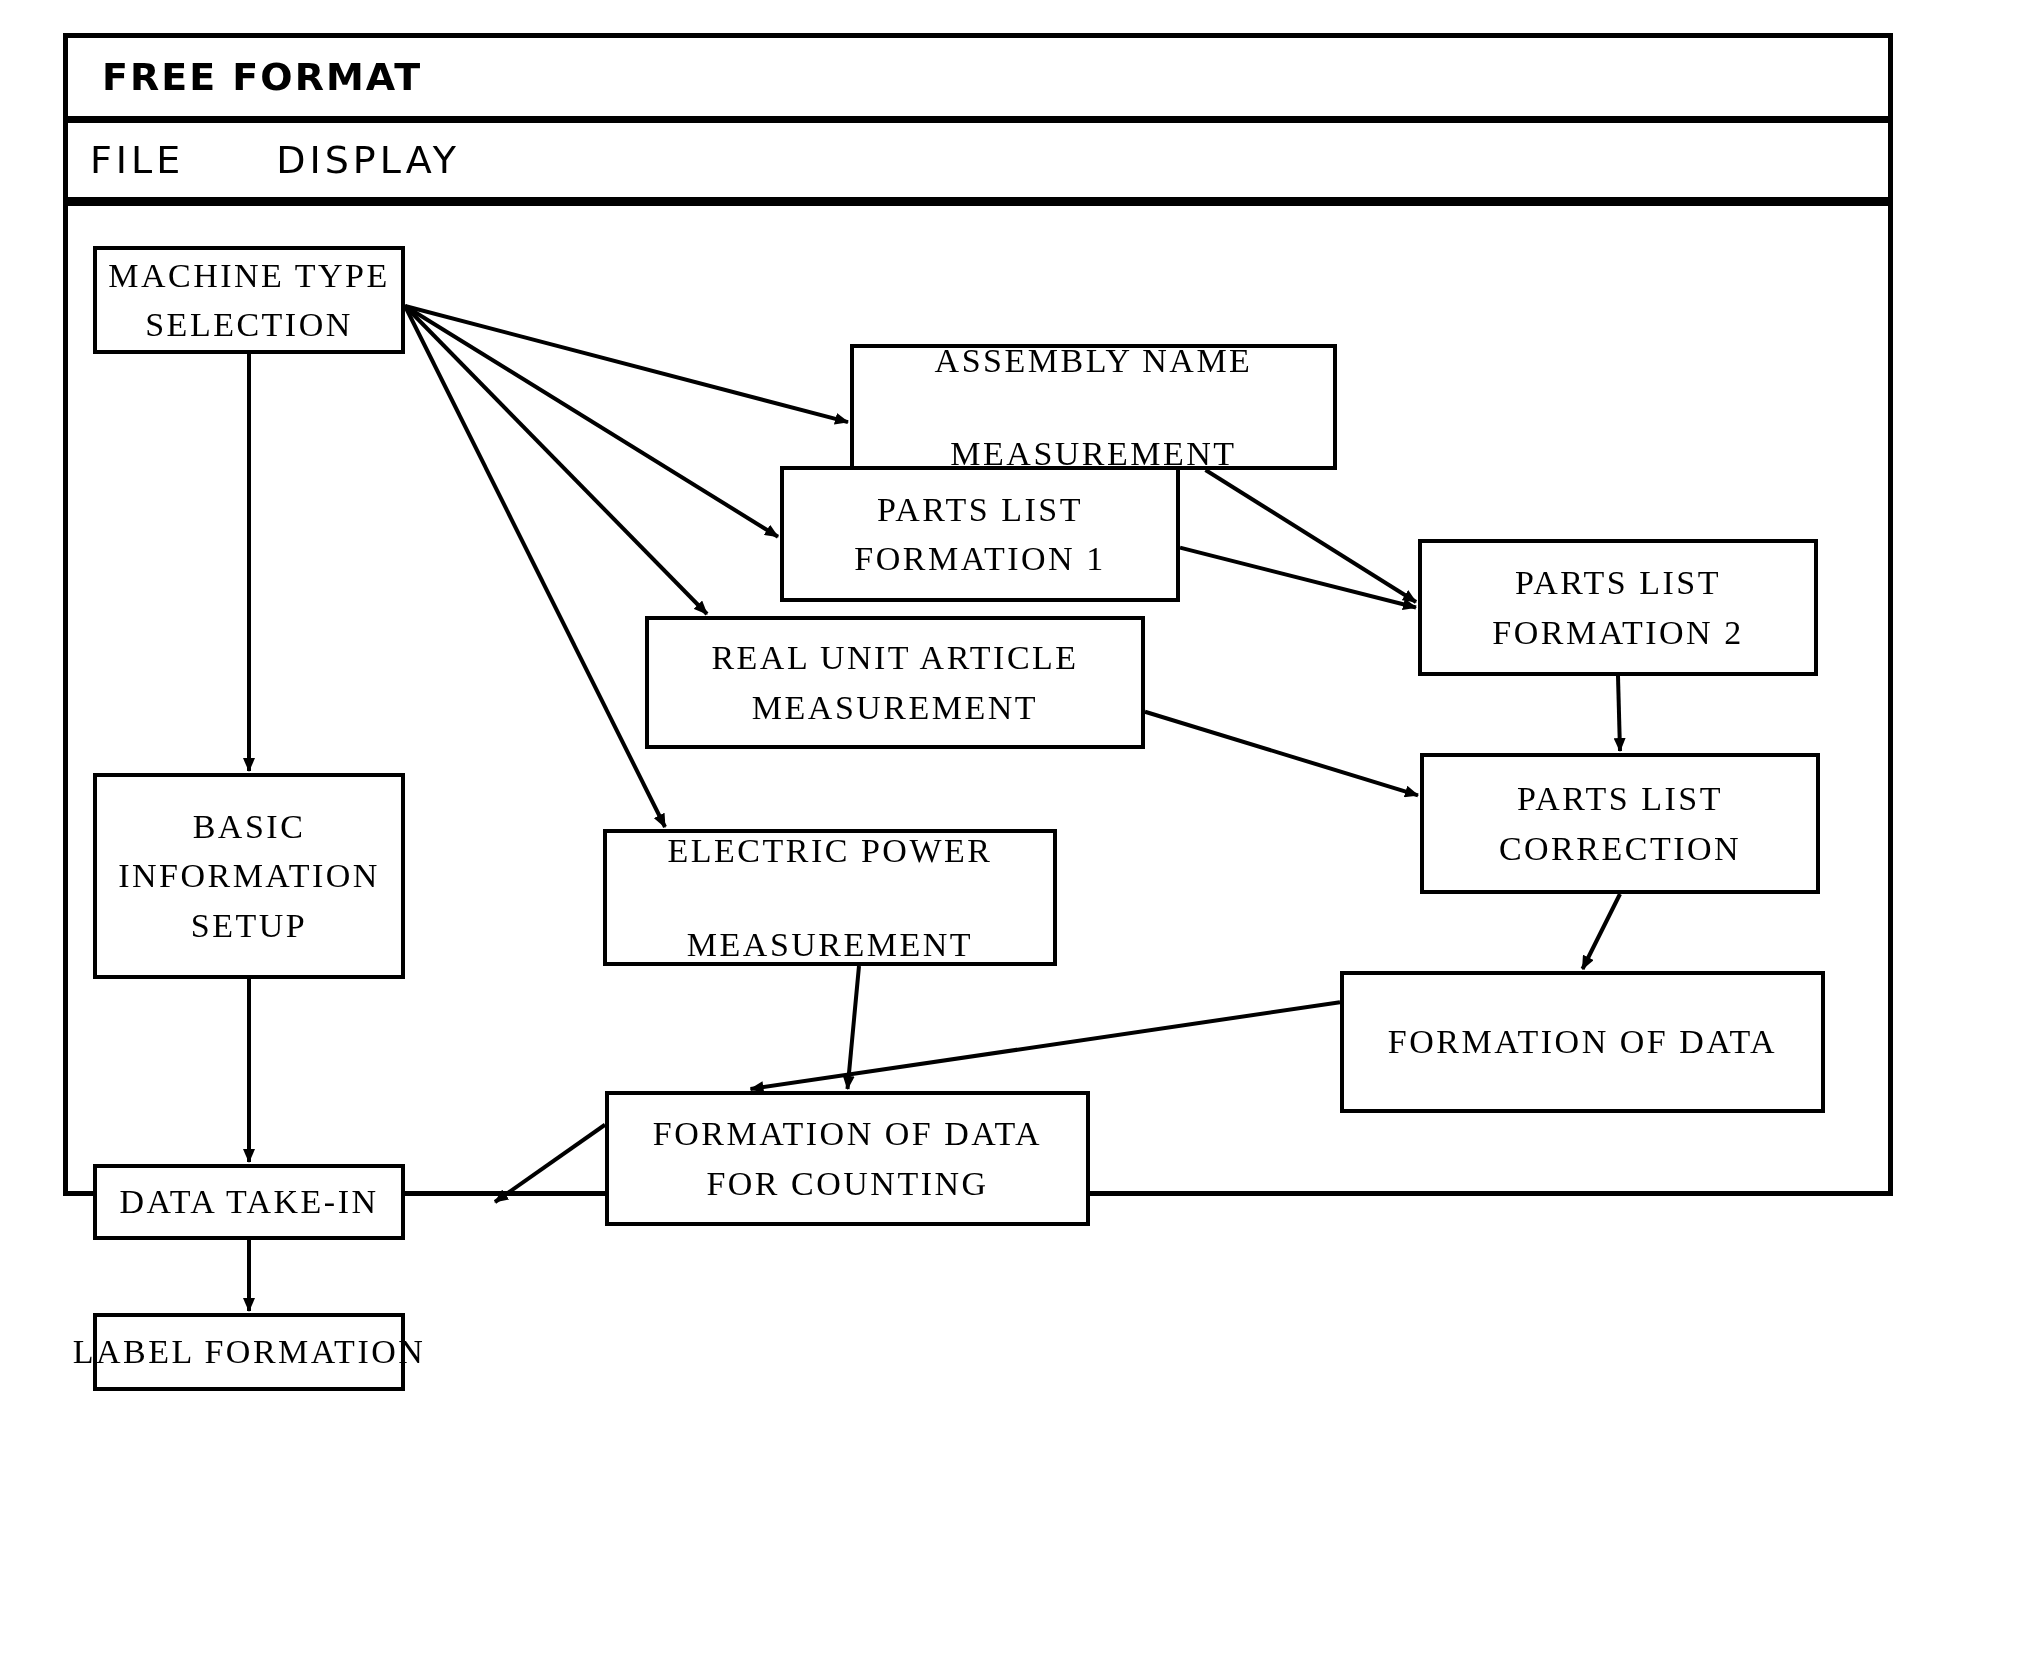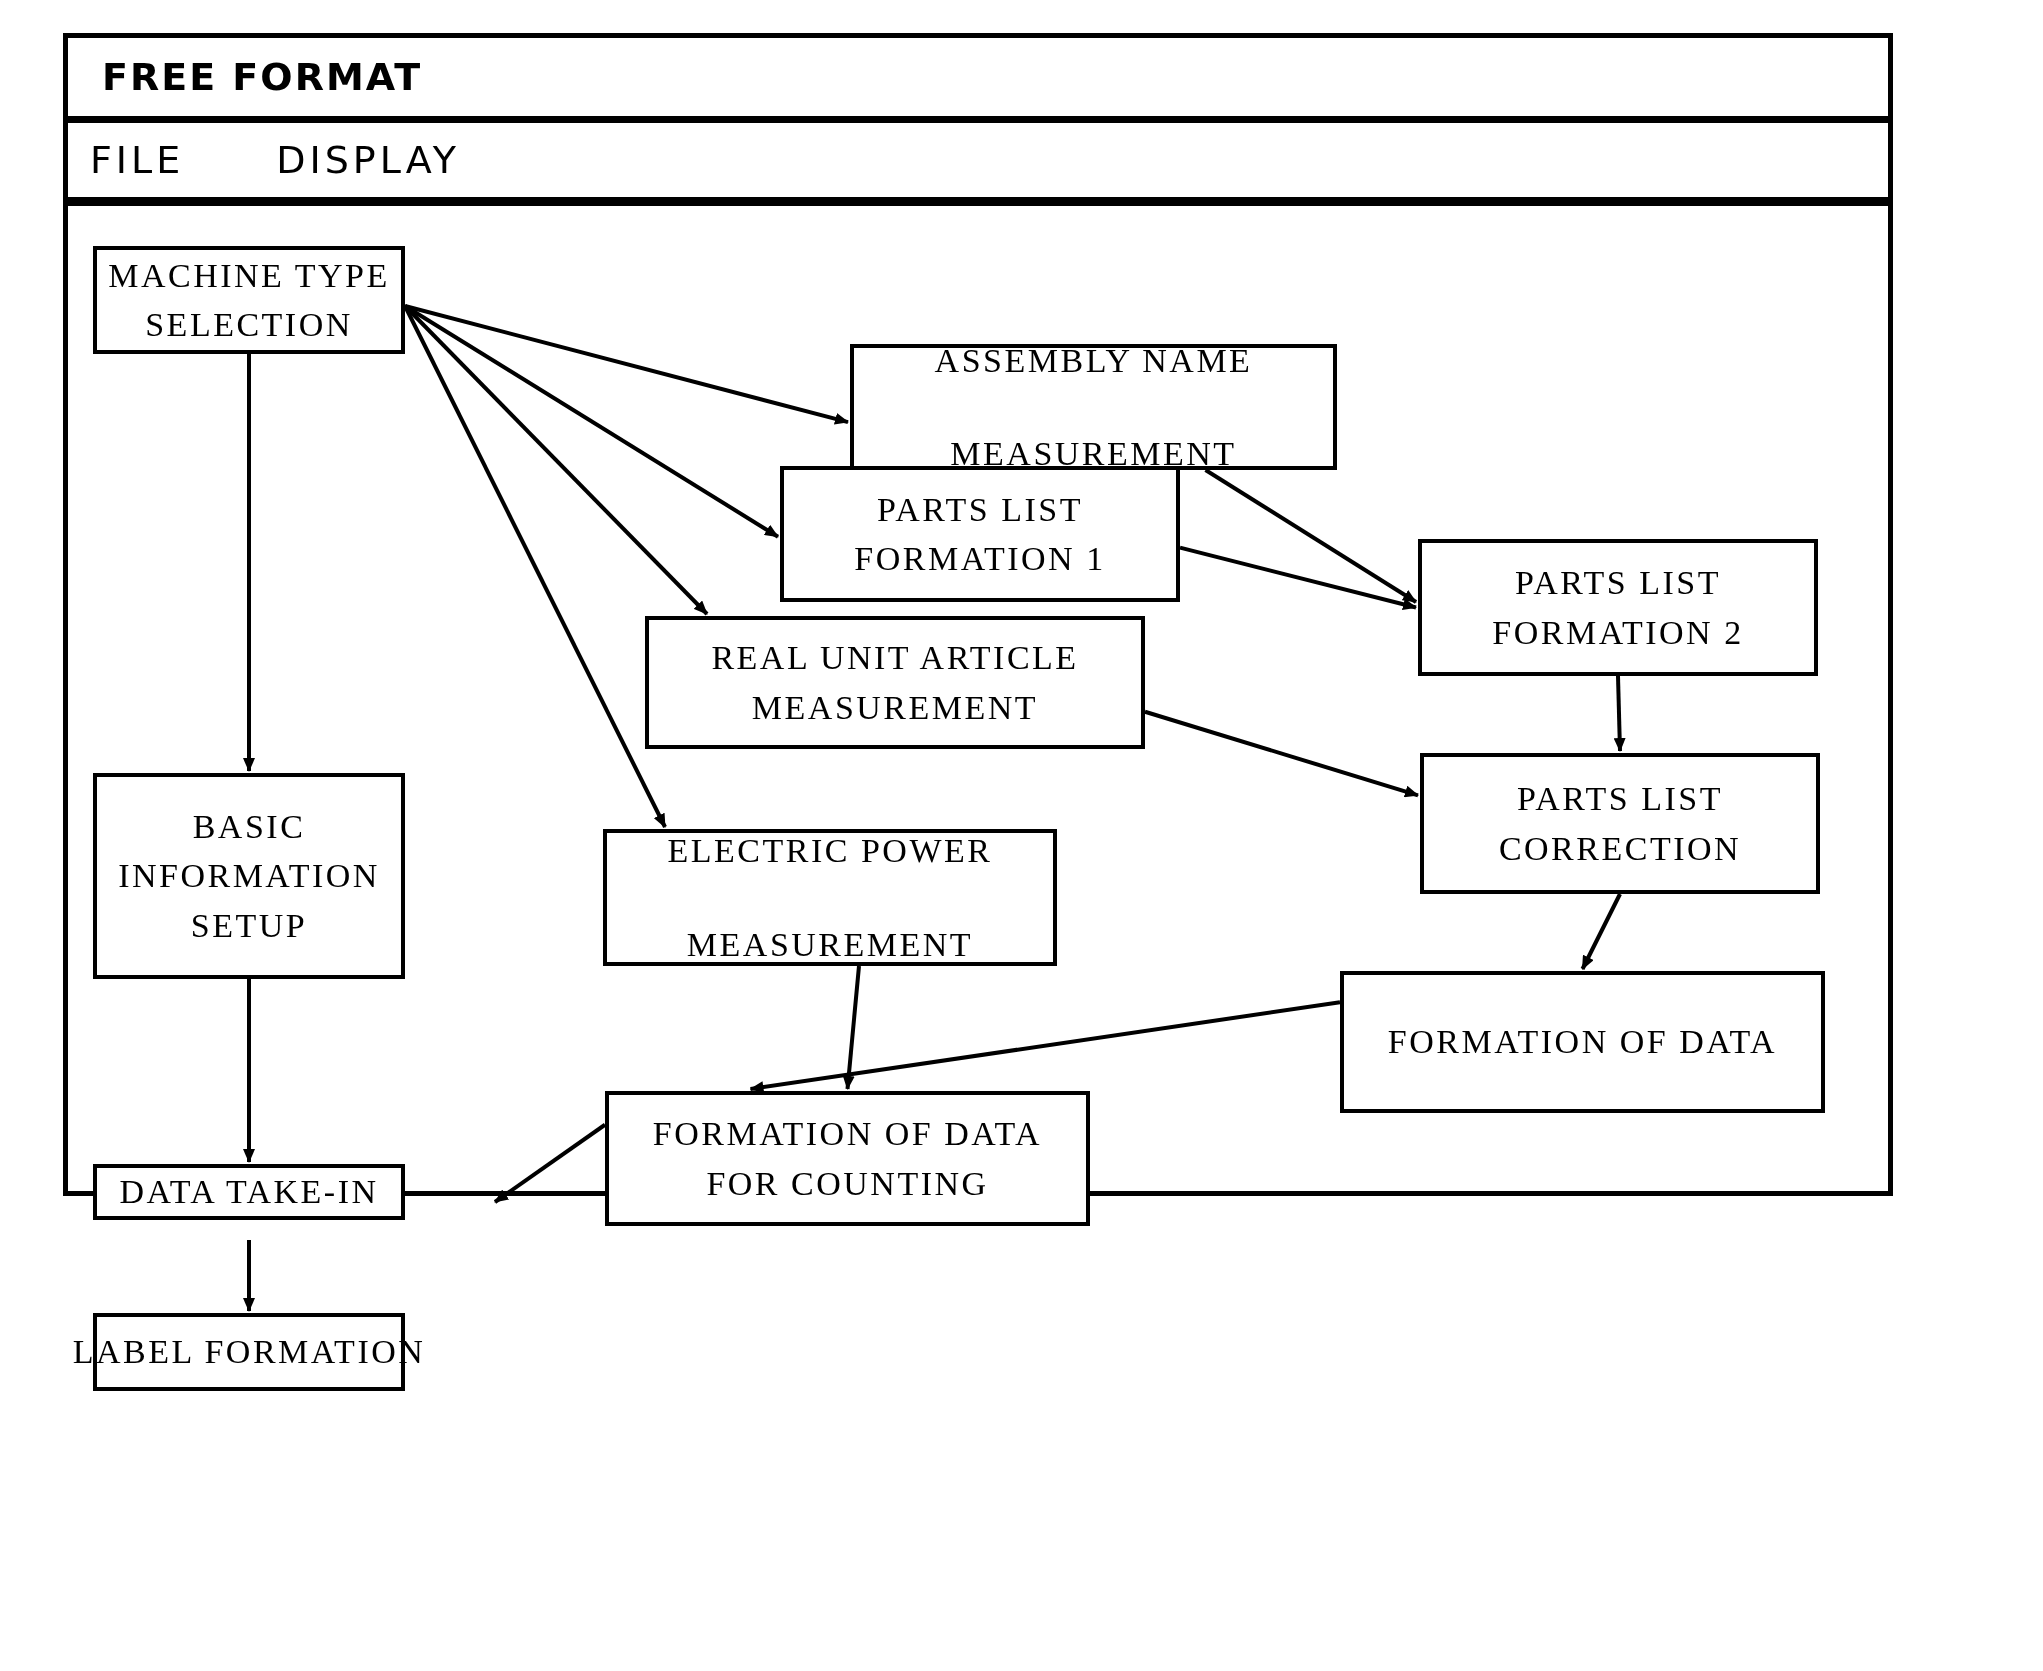--- a/index.html
+++ b/index.html
@@ -146,18 +146,18 @@
         <div class="node" style="left: 25px; top: 40px; width: 312px; height: 108px;"><span>MACHINE TYPE</span><span>SELECTION</span></div>
         <div class="node" style="left: 782px; top: 138px; width: 487px; height: 126px; gap: 44px;"><span>ASSEMBLY NAME</span><span>MEASUREMENT</span></div>
         <div class="node" style="left: 712px; top: 260px; width: 400px; height: 136px;"><span>PARTS LIST</span><span>FORMATION 1</span></div>
         <div class="node" style="left: 577px; top: 410px; width: 500px; height: 133px;"><span>REAL UNIT ARTICLE</span><span>MEASUREMENT</span></div>
         <div class="node" style="left: 1350px; top: 333px; width: 400px; height: 137px;"><span>PARTS LIST</span><span>FORMATION 2</span></div>
         <div class="node" style="left: 1352px; top: 547px; width: 400px; height: 141px;"><span>PARTS LIST</span><span>CORRECTION</span></div>
         <div class="node" style="left: 25px; top: 567px; width: 312px; height: 206px;"><span>BASIC</span><span>INFORMATION</span><span>SETUP</span></div>
         <div class="node" style="left: 535px; top: 623px; width: 454px; height: 137px; gap: 45px;"><span>ELECTRIC POWER</span><span>MEASUREMENT</span></div>
         <div class="node" style="left: 1272px; top: 765px; width: 485px; height: 142px;"><span>FORMATION OF DATA</span></div>
         <div class="node" style="left: 537px; top: 885px; width: 485px; height: 135px;"><span>FORMATION OF DATA</span><span>FOR COUNTING</span></div>
-        <div class="node" style="left: 25px; top: 958px; width: 312px; height: 56px;"><span>DATA TAKE-IN</span></div>
+        <div class="node" style="left: 25px; top: 958px; width: 312px; height: 76px;"><span>DATA TAKE-IN</span></div>
         <div class="node" style="left: 25px; top: 1107px; width: 312px; height: 78px;"><span>LABEL FORMATION</span></div>
       </div>
   </div>
 
 </div>
 
 </body></html>

